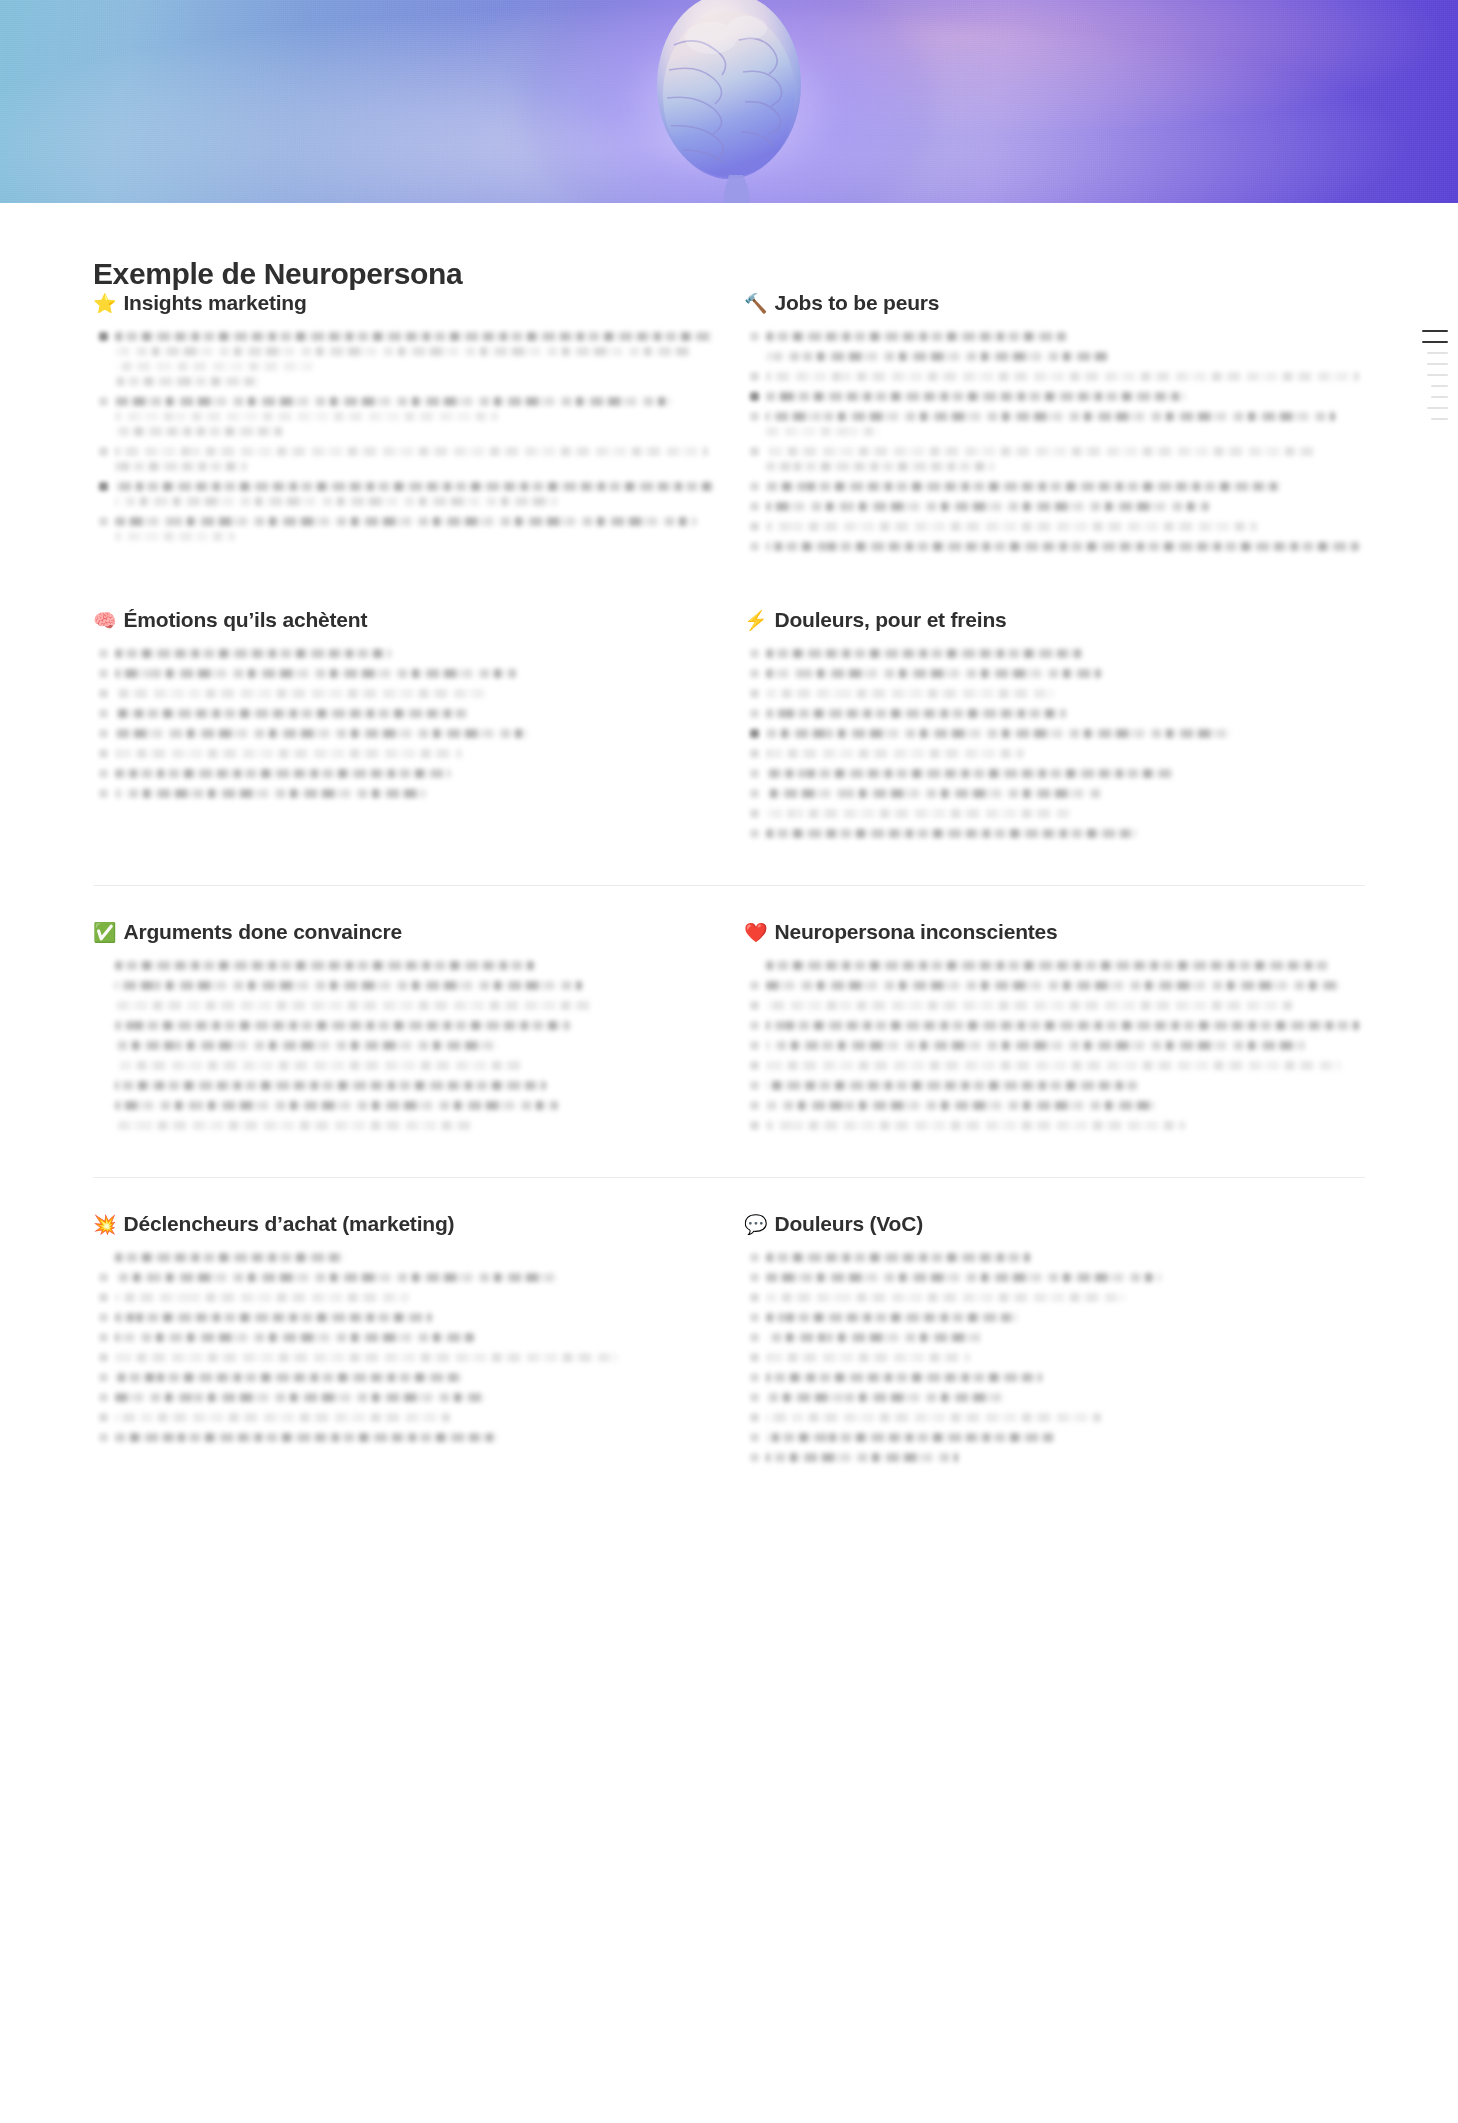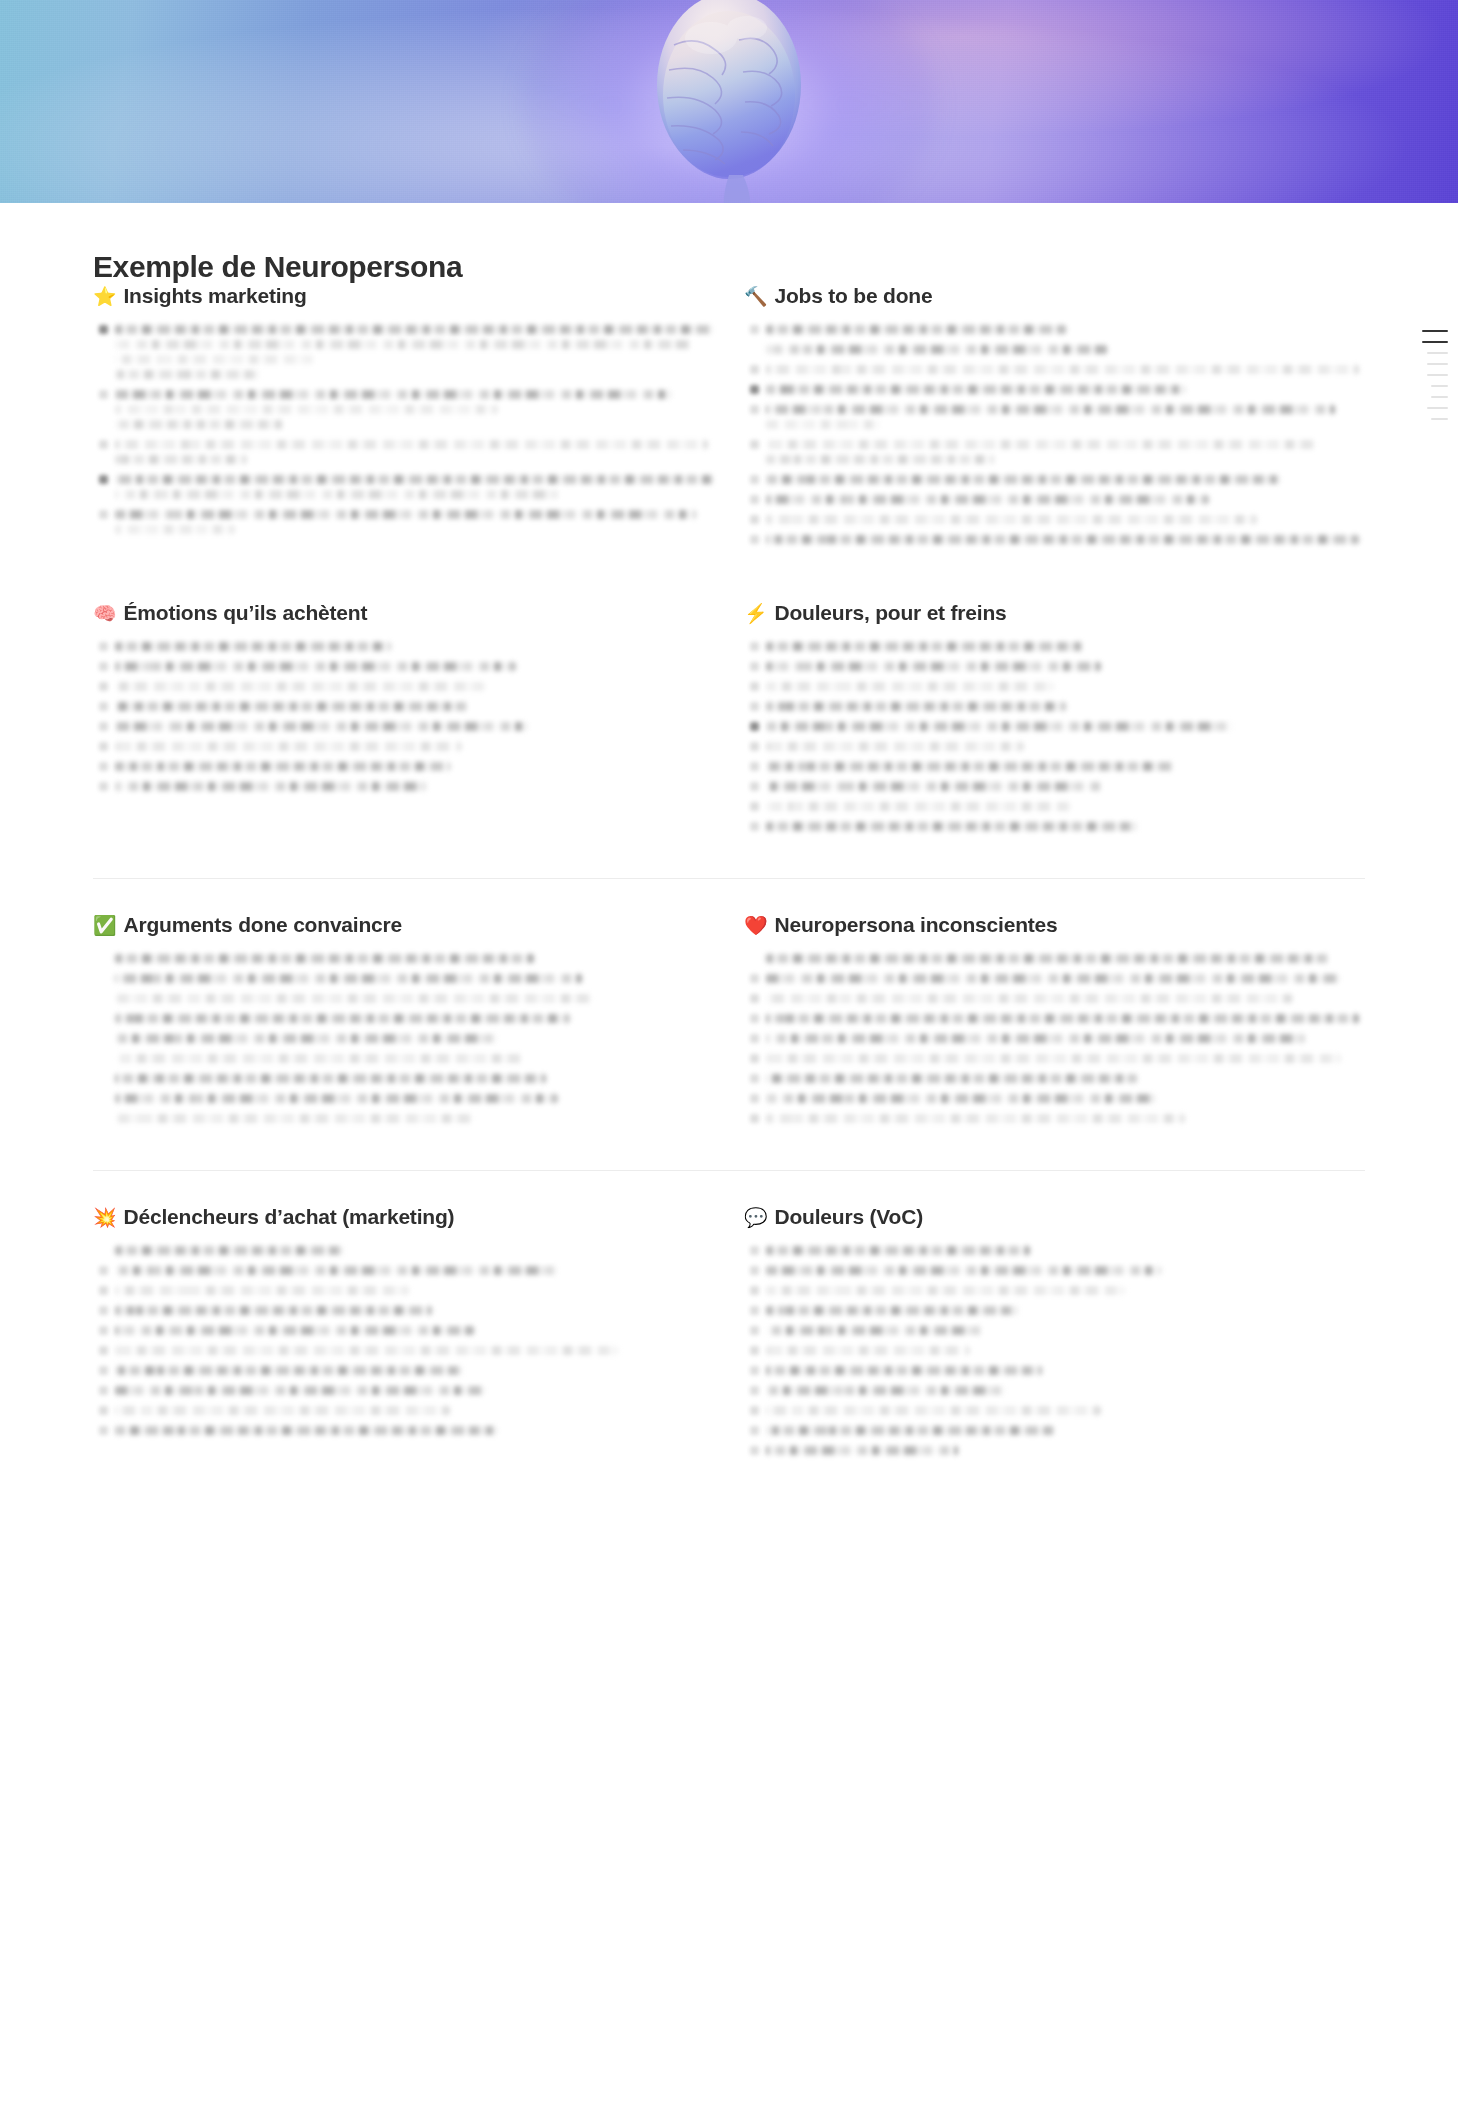--- a/index.html
+++ b/index.html
@@ -61,21 +61,21 @@
        rgba(214,200,255,.85) 0%,
        rgba(160,140,250,.45) 38%,
        rgba(120,100,235,.12) 65%,
        rgba(120,100,235,0) 78%);
     filter: blur(10px);
   }
 
   
   .page {
     position: relative;
-    padding: 0;
+    padding: 7px;
   }
   .content {
     width: 1280px;
     margin: 0 auto;
     padding: 0 0 0 0;
   }
   .page-title {
     font-size: 30px;
     font-weight: bold;
     letter-spacing: -0.4px;
@@ -327,21 +327,21 @@
               <div class="bullet-lines">
                 <div class="rline v2" style="width: 97%; background-position-x: 58px;"></div>
                 <div class="rline v3 faint" style="width: 20%; background-position-x: 81px;"></div>
               </div>
             </div>
           </div>
         </div>
         <div class="section">
           <div class="section-head">
             <span class="section-emoji">🔨</span>
-            <span>Jobs to be done</span>
+            <span>Jobs to be peurs</span>
           </div>
           <div class="bullets">
             <div class="bullet">
               <div class="bullet-mark">
                 <div class="rmark"></div>
               </div>
               <div class="bullet-lines">
                 <div class="rline" style="width: 50%; background-position-x: 0px;"></div>
               </div>
             </div>

